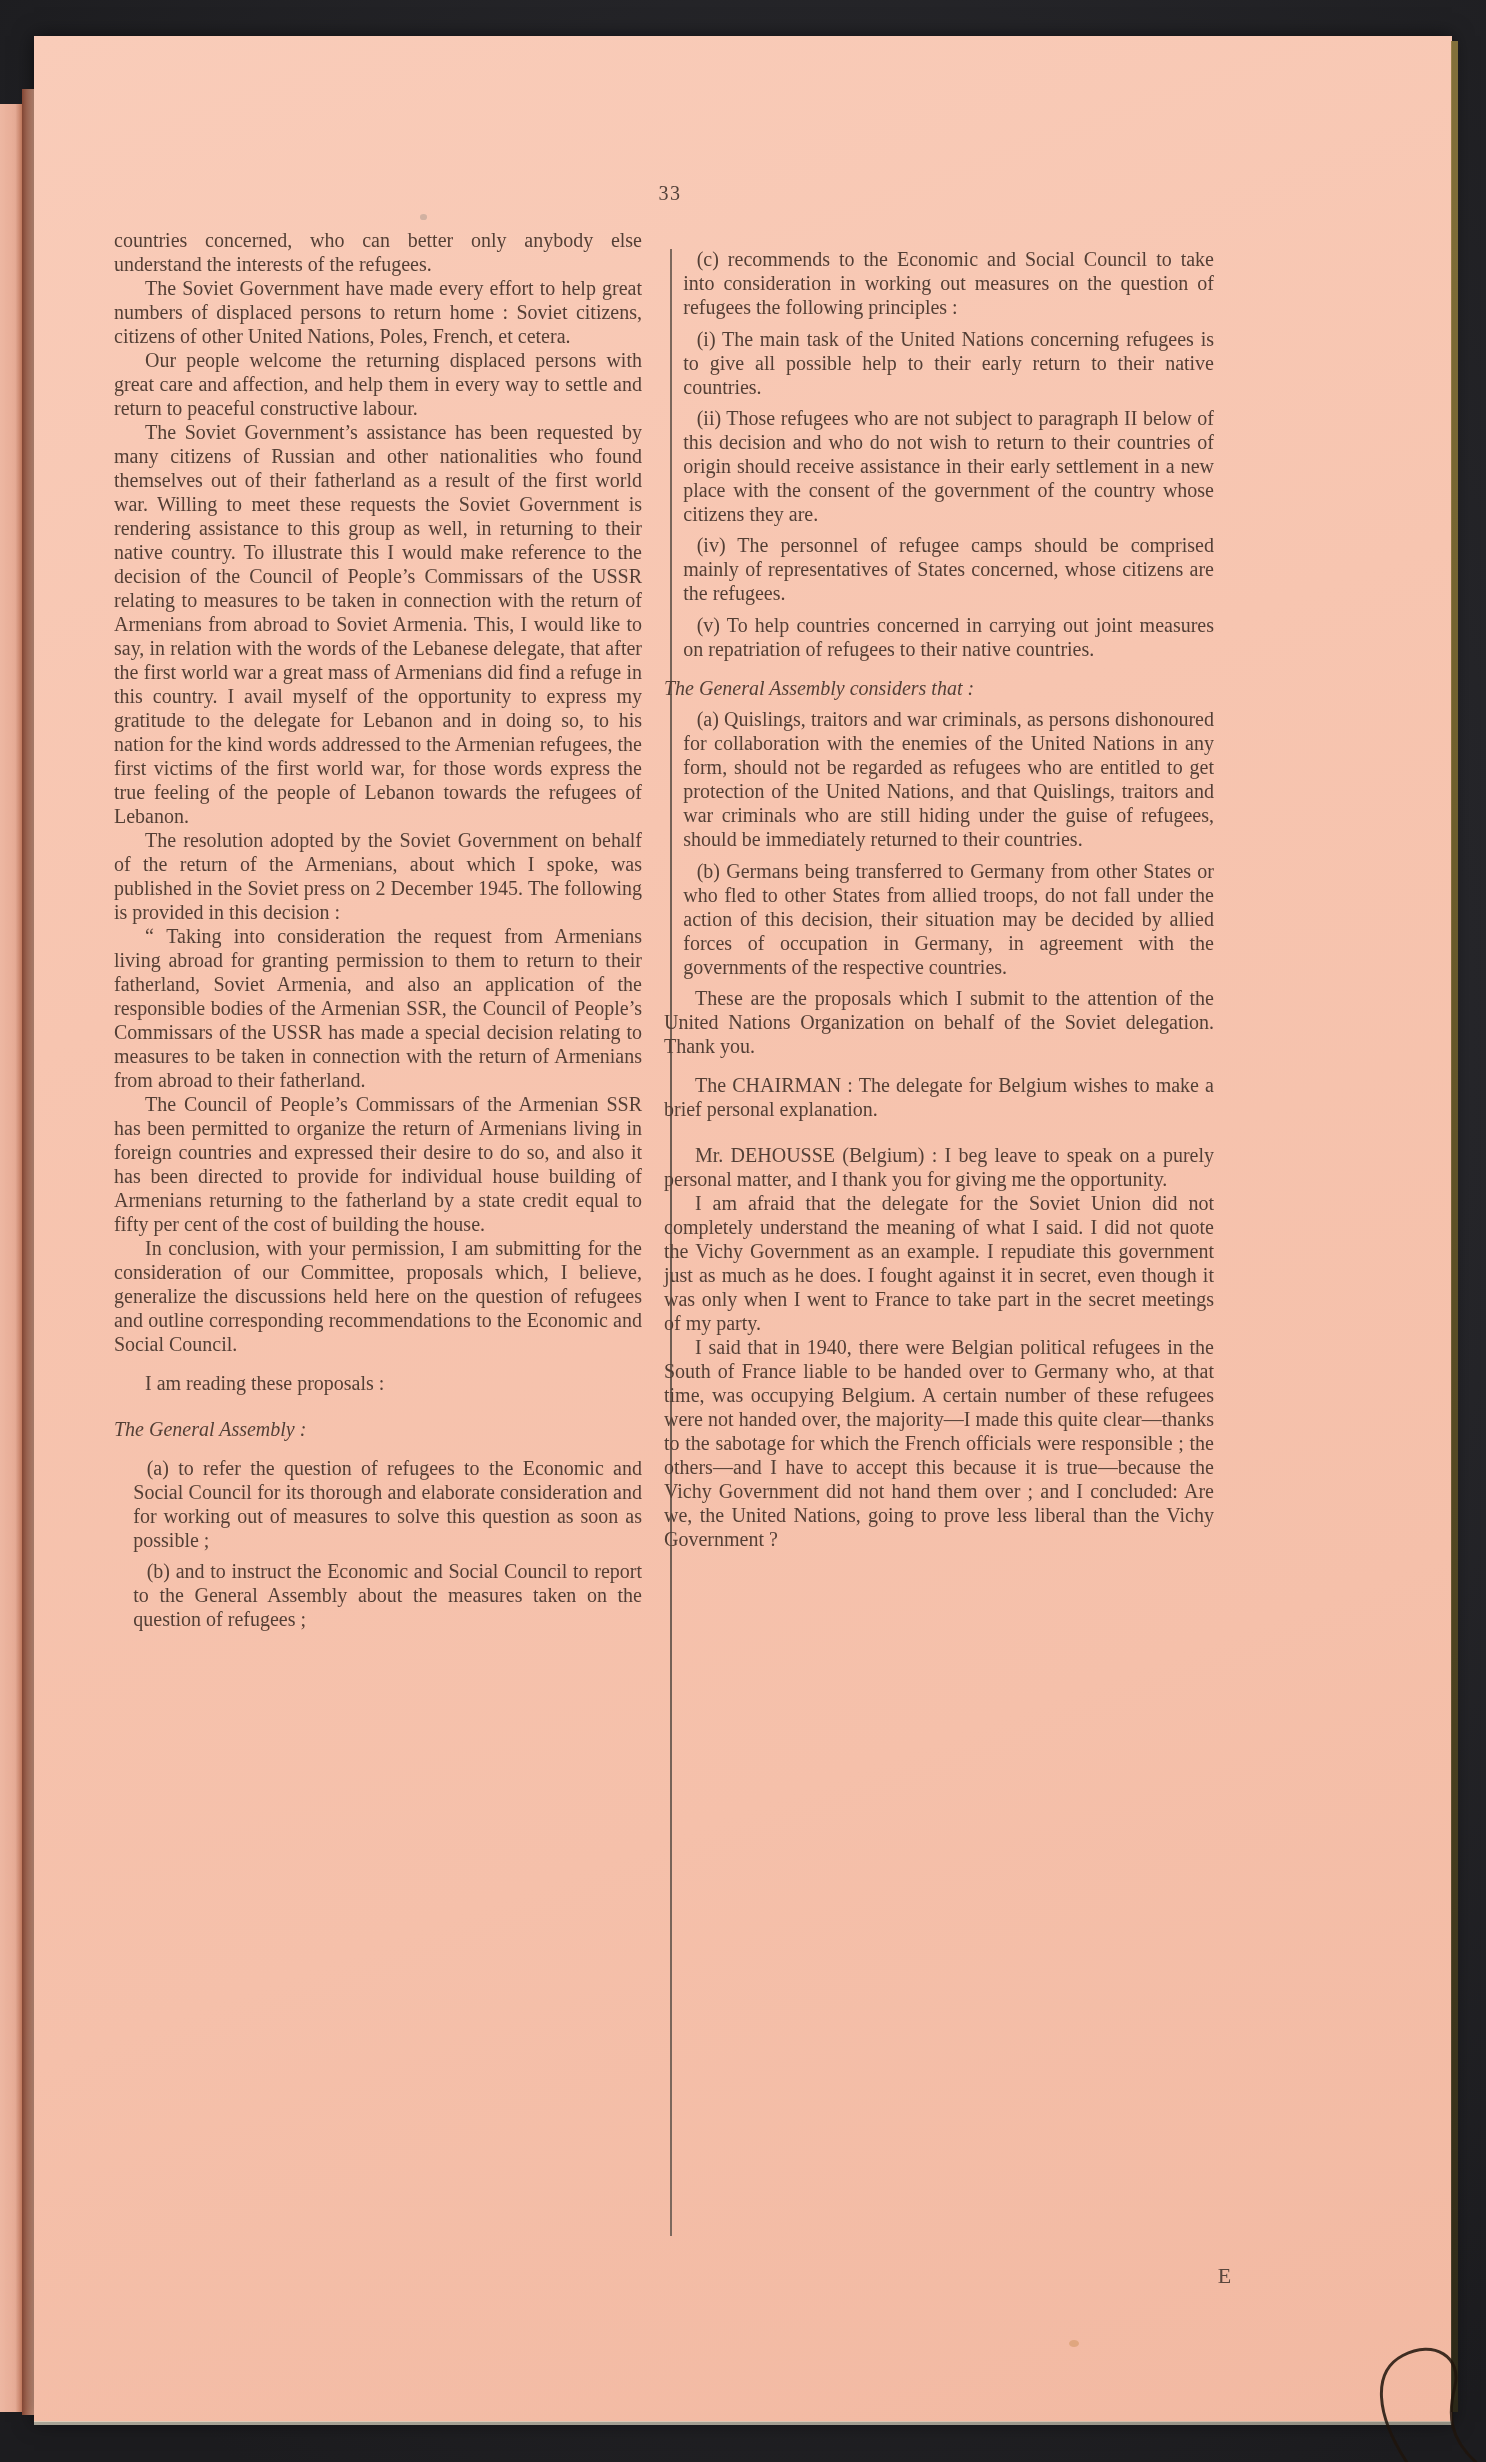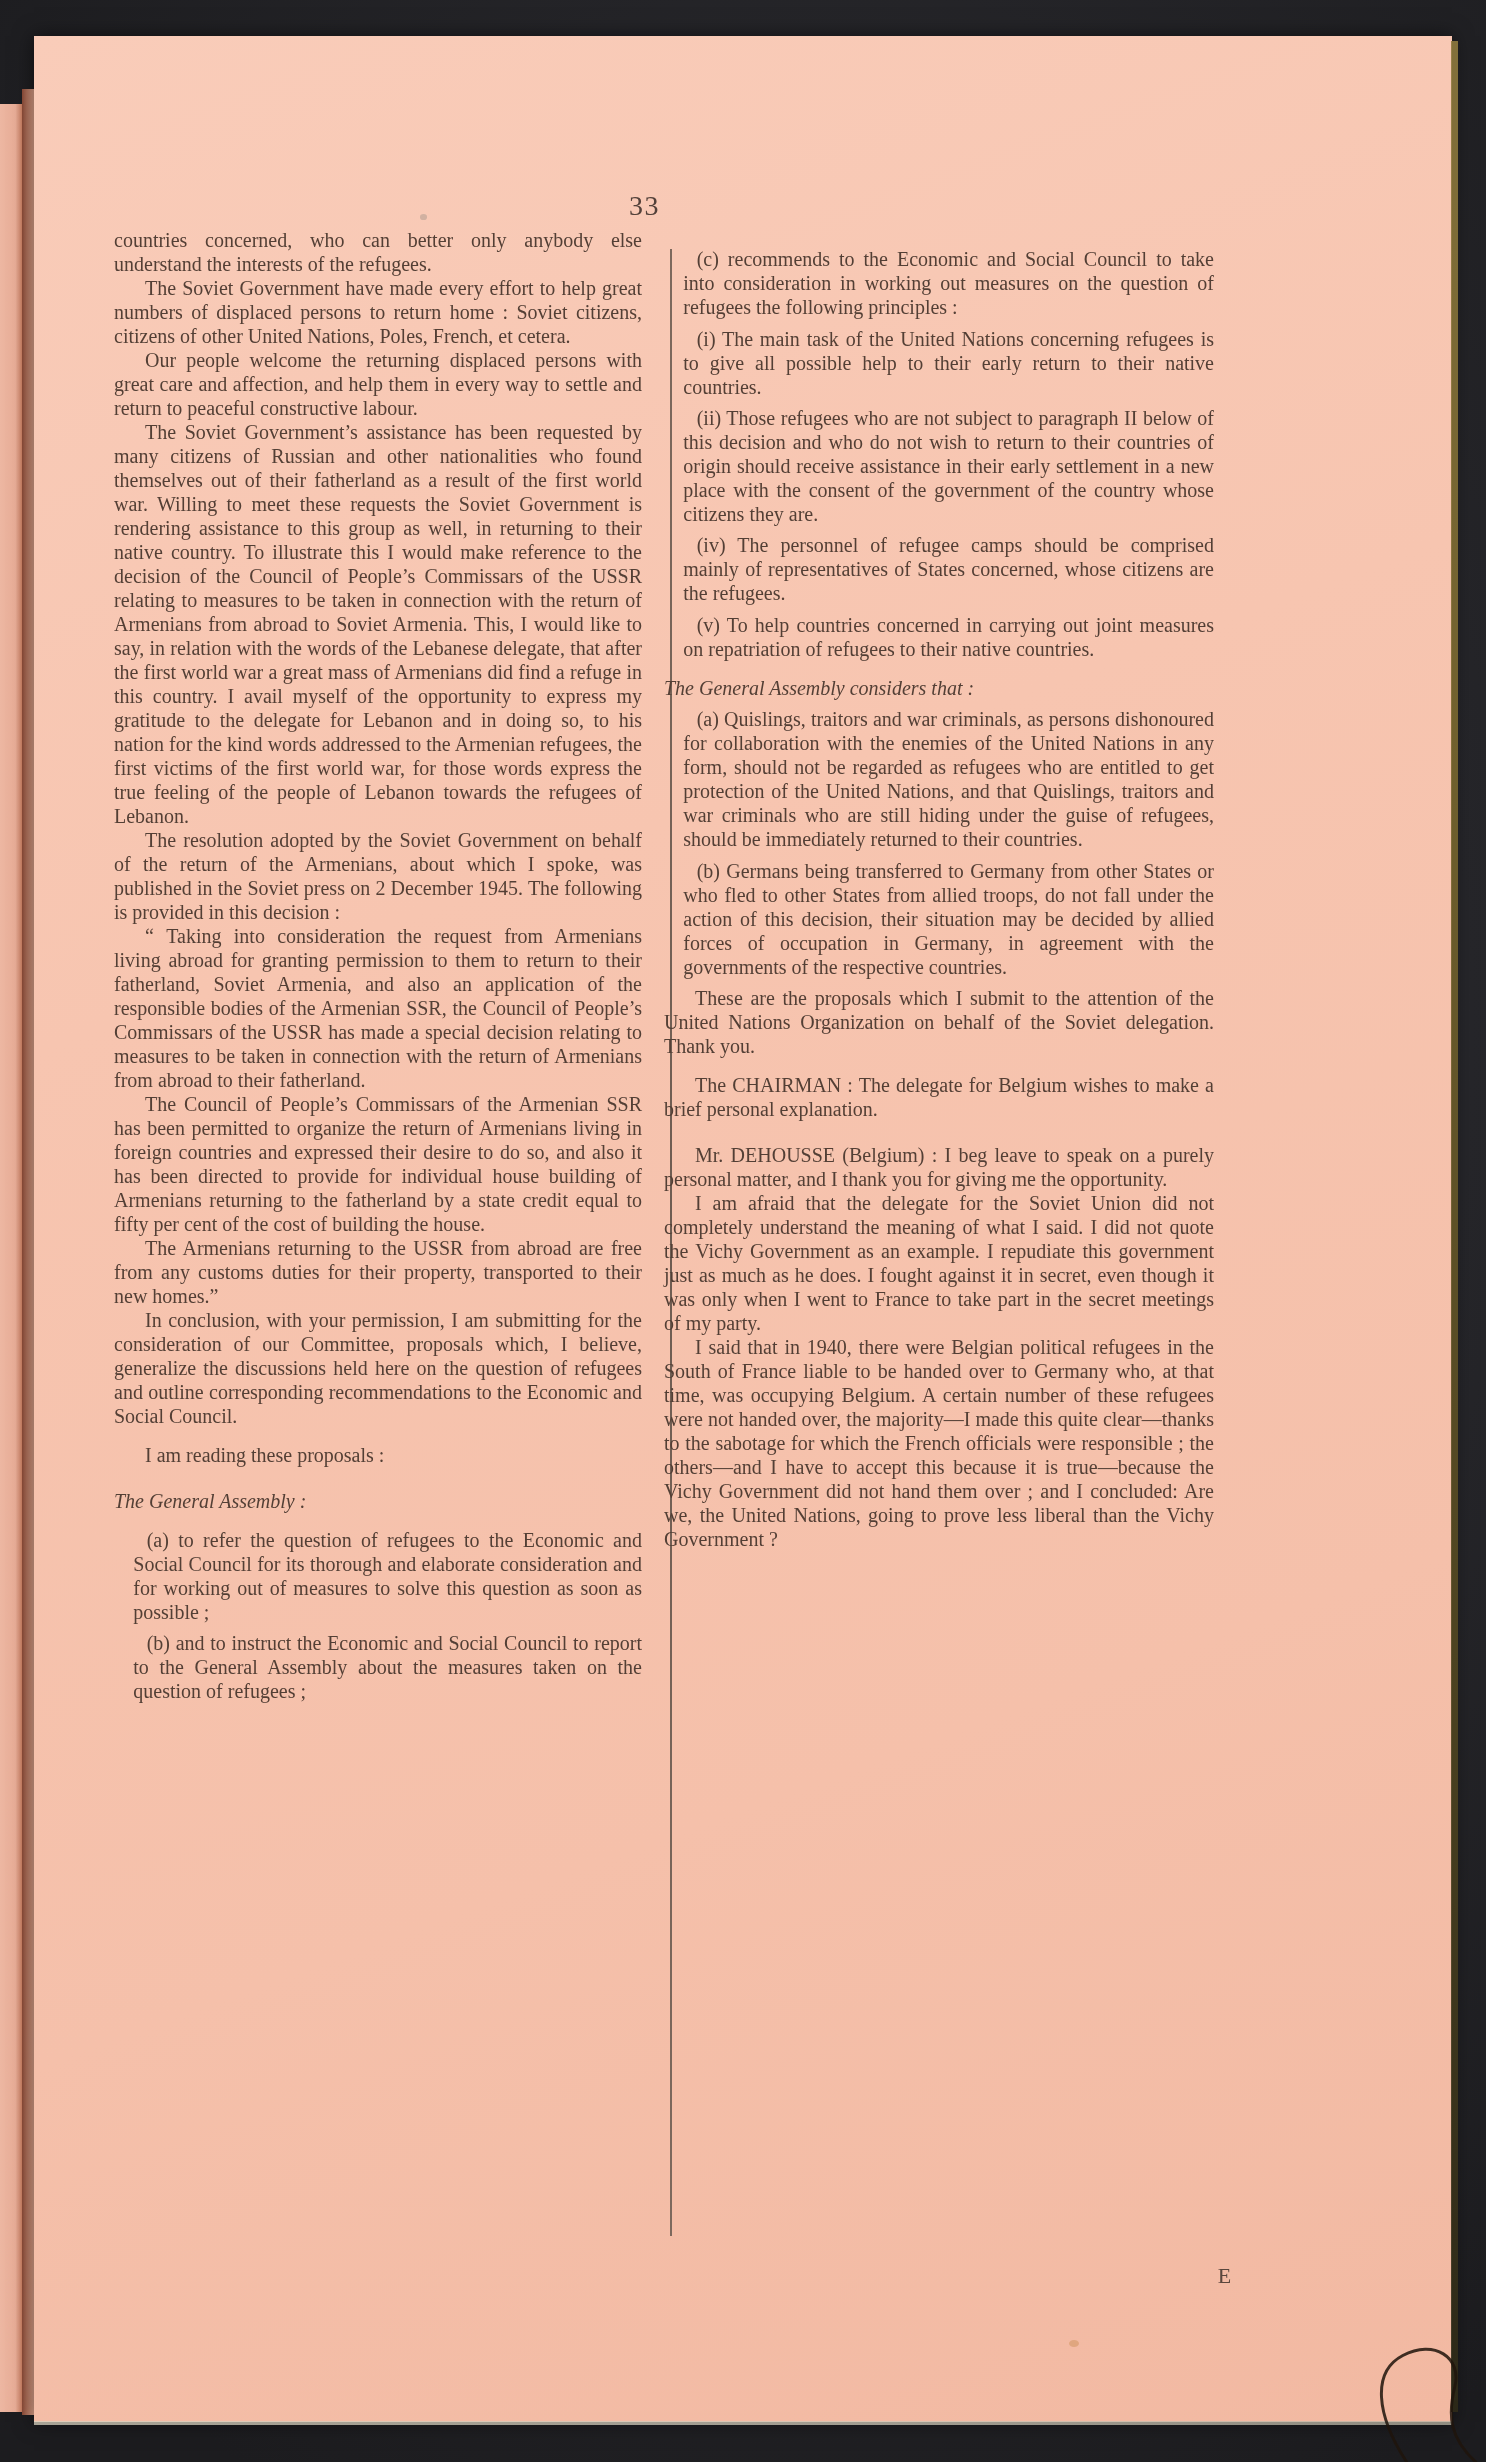--- a/index.html
+++ b/index.html
@@ -29,22 +29,22 @@
     position:absolute;right:-6px;top:4.5px;width:6.7px;height:2371px;
     background:linear-gradient(180deg,#8f7a3e 0%,#7a682f 30%,#564a22 65%,#2e2a18 100%);
     opacity:.9;
   }
   .page-edge-bottom{
     position:absolute;left:0;bottom:-3px;width:100%;height:3.7px;
     background:linear-gradient(90deg,#d8d2c0 0%,#cfc9b8 60%,#b9b4a4 100%);
     opacity:.75;
   }
   .page-number{
-    position:absolute;left:595px;top:154px;width:82px;
-    font-size:28px;letter-spacing:1.5px;color:#53413a;
+    position:absolute;left:595px;top:146px;width:82px;
+    text-align:center;font-size:20px;letter-spacing:1.5px;color:#53413a;
   }
   .column{
     position:absolute;top:192px;color:#533f35;
     font-size:20px;line-height:24px;text-align:justify;
   }
   .col-left{left:80px;width:528px;}
   .col-right{left:630px;width:550px;}
   .divider{
     position:absolute;left:636px;top:213px;width:1.5px;height:1987px;
     background:linear-gradient(180deg,#7d695d 0%,#6e5c51 50%,#7d695d 100%);
@@ -85,21 +85,20 @@
   <div class="divider"></div>
 
   <div class="column col-left">
     <p class="cont">countries concerned, who can better only anybody else understand the interests of the refugees.</p>
     <p class="ind">The Soviet Government have made every effort to help great numbers of displaced persons to return home&nbsp;: Soviet citizens, citizens of other United Nations, Poles, French, et cetera.</p>
     <p class="ind">Our people welcome the returning displaced persons with great care and affection, and help them in every way to settle and return to peaceful constructive labour.</p>
     <p class="ind">The Soviet Government’s assistance has been requested by many citizens of Russian and other nationalities who found themselves out of their fatherland as a result of the first world war. Willing to meet these requests the Soviet Government is rendering assistance to this group as well, in returning to their native country. To illustrate this I would make reference to the decision of the Council of People’s Commissars of the USSR relating to measures to be taken in connection with the return of Armenians from abroad to Soviet Armenia. This, I would like to say, in relation with the words of the Lebanese delegate, that after the first world war a great mass of Armenians did find a refuge in this country. I avail myself of the opportunity to express my gratitude to the delegate for Lebanon and in doing so, to his nation for the kind words addressed to the Armenian refugees, the first victims of the first world war, for those words express the true feeling of the people of Lebanon towards the refugees of Lebanon.</p>
     <p class="ind">The resolution adopted by the Soviet Government on behalf of the return of the Armenians, about which I spoke, was published in the Soviet press on 2 December 1945. The following is provided in this decision&nbsp;:</p>
     <p class="ind">“&nbsp;Taking into consideration the request from Armenians living abroad for granting permission to them to return to their fatherland, Soviet Armenia, and also an application of the responsible bodies of the Armenian SSR, the Council of People’s Commissars of the USSR has made a special decision relating to measures to be taken in connection with the return of Armenians from abroad to their fatherland.</p>
     <p class="ind">The Council of People’s Commissars of the Armenian SSR has been permitted to organize the return of Armenians living in foreign countries and expressed their desire to do so, and also it has been directed to provide for individual house building of Armenians returning to the fatherland by a state credit equal to fifty per cent of the cost of building the house.</p>
-    <p class="ind">The Armenians returning to the USSR from abroad are free from any customs duties for their property, transported to their new homes.”</p>
     <p class="ind">In conclusion, with your permission, I am submitting for the consideration of our Committee, proposals which, I believe, generalize the discussions held here on the question of refugees and outline corresponding recommendations to the Economic and Social Council.</p>
     <p class="ind g2">I am reading these proposals&nbsp;:</p>
     <p class="ital g3">The General Assembly&nbsp;:</p>
     <p class="item g2">(a) to refer the question of refugees to the Economic and Social Council for its thorough and elaborate consideration and for working out of measures to solve this question as soon as possible&nbsp;;</p>
     <p class="item g1">(b) and to instruct the Economic and Social Council to report to the General Assembly about the measures taken on the question of refugees&nbsp;;</p>
   </div>
 
   <div class="column col-right">
     <p class="item first-right">(c) recommends to the Economic and Social Council to take into consideration in working out measures on the question of refugees the following principles&nbsp;:</p>
     <p class="item g1">(i) The main task of the United Nations concerning refugees is to give all possible help to their early return to their native countries.</p>

